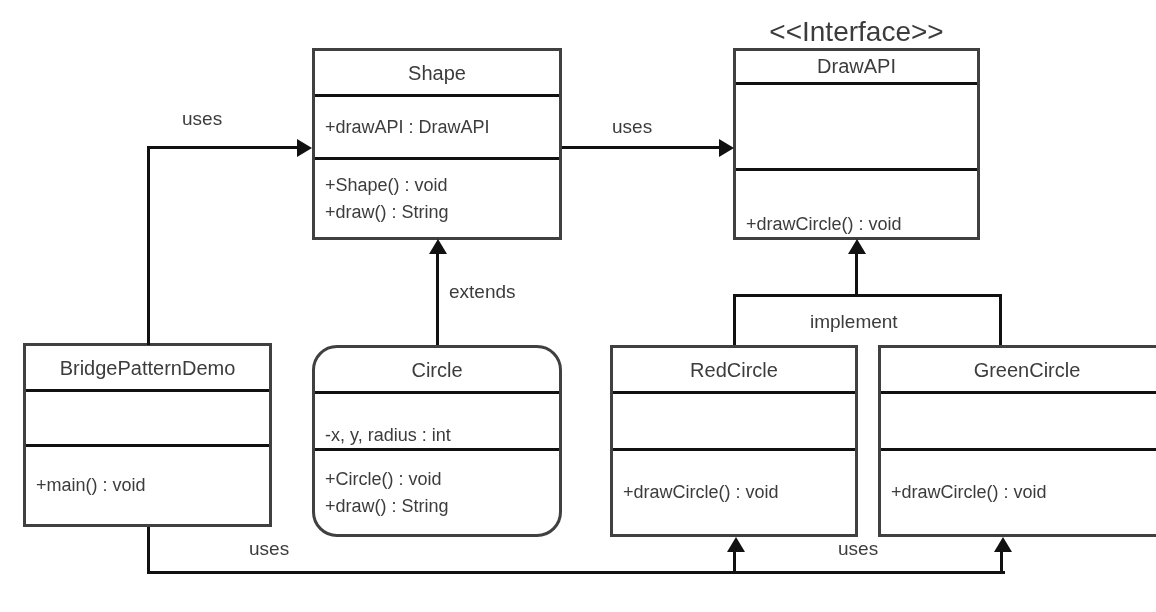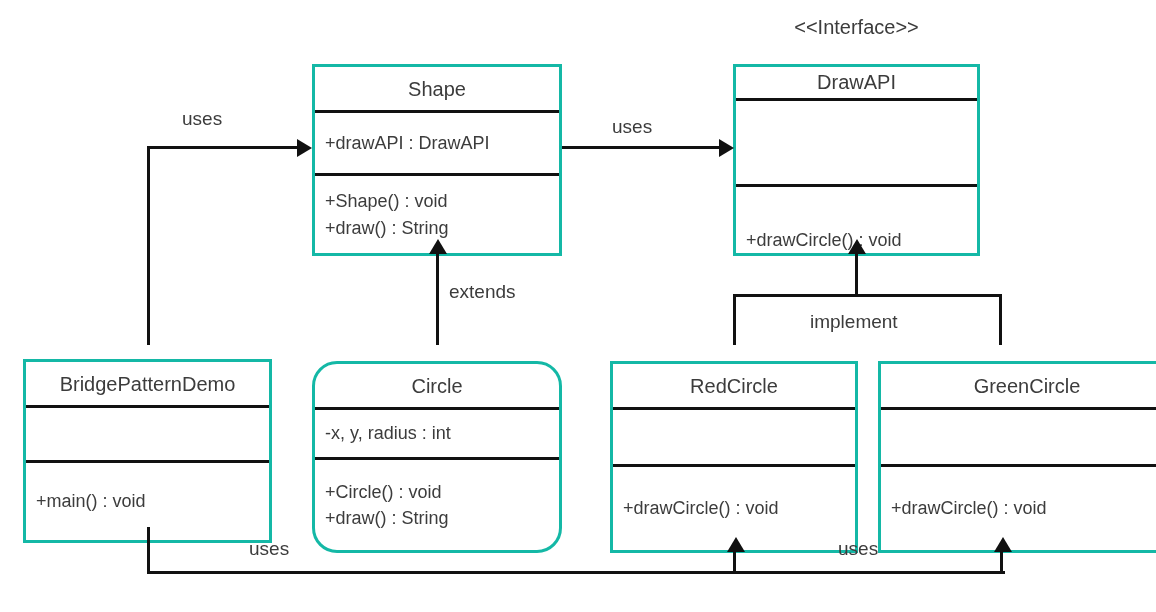--- a/index.html
+++ b/index.html
@@ -15,25 +15,24 @@
     position: relative;
     width: 1156px;
     height: 612px;
     background: #ffffff;
     overflow: hidden;
   }
   
   .uml-class {
     position: absolute;
     box-sizing: border-box;
-    border: 3px solid #14b8a6;
+    border: 3px solid #404040;
     background: #ffffff;
     display: flex;
     flex-direction: column;
-    margin-top: 16px;
   }
   .uml-title {
     text-align: center;
     color: #3c3c3c;
     font-size: 20px;
     line-height: 1;
     display: flex;
     align-items: center;
     justify-content: center;
     box-sizing: border-box;
@@ -55,21 +54,21 @@
     white-space: nowrap;
     line-height: 1.45;
   }
   .uml-compartment.empty {
     min-height: 10px;
   }
   
   .stereotype {
     position: absolute;
     color: #3c3c3c;
-    font-size: 20px;
+    font-size: 28px;
     text-align: center;
     white-space: nowrap;
   }
   
   .edge-line {
     position: absolute;
     background: #111111;
   }
   .edge-h { height: 3px; }
   .edge-v { width: 3px; }
@@ -124,21 +123,21 @@
   <div class="uml-class" style="left:23px; top:343px; width:249px; height:184px;">
     <div class="uml-title" style="height:46px;">BridgePatternDemo</div>
     <div class="uml-compartment divided empty" style="height:55px;"></div>
     <div class="uml-compartment" style="flex:1;">
       <div class="member">+main()  : void</div>
     </div>
   </div>
 
   <div class="uml-class" style="left:312px; top:345px; width:250px; height:192px;border-radius:25px;">
     <div class="uml-title" style="height:46px;">Circle</div>
-    <div class="uml-compartment divided" style="height:50px;">
+    <div class="uml-compartment divided" style="height:57px;justify-content:flex-end;">
       <div class="member">-x, y, radius  : int</div>
     </div>
     <div class="uml-compartment" style="flex:1;">
       <div class="member">+Circle()  : void</div>
       <div class="member">+draw() : String</div>
     </div>
   </div>
 
   <div class="uml-class" style="left:610px; top:345px; width:248px; height:192px;">
     <div class="uml-title" style="height:46px;">RedCircle</div>

